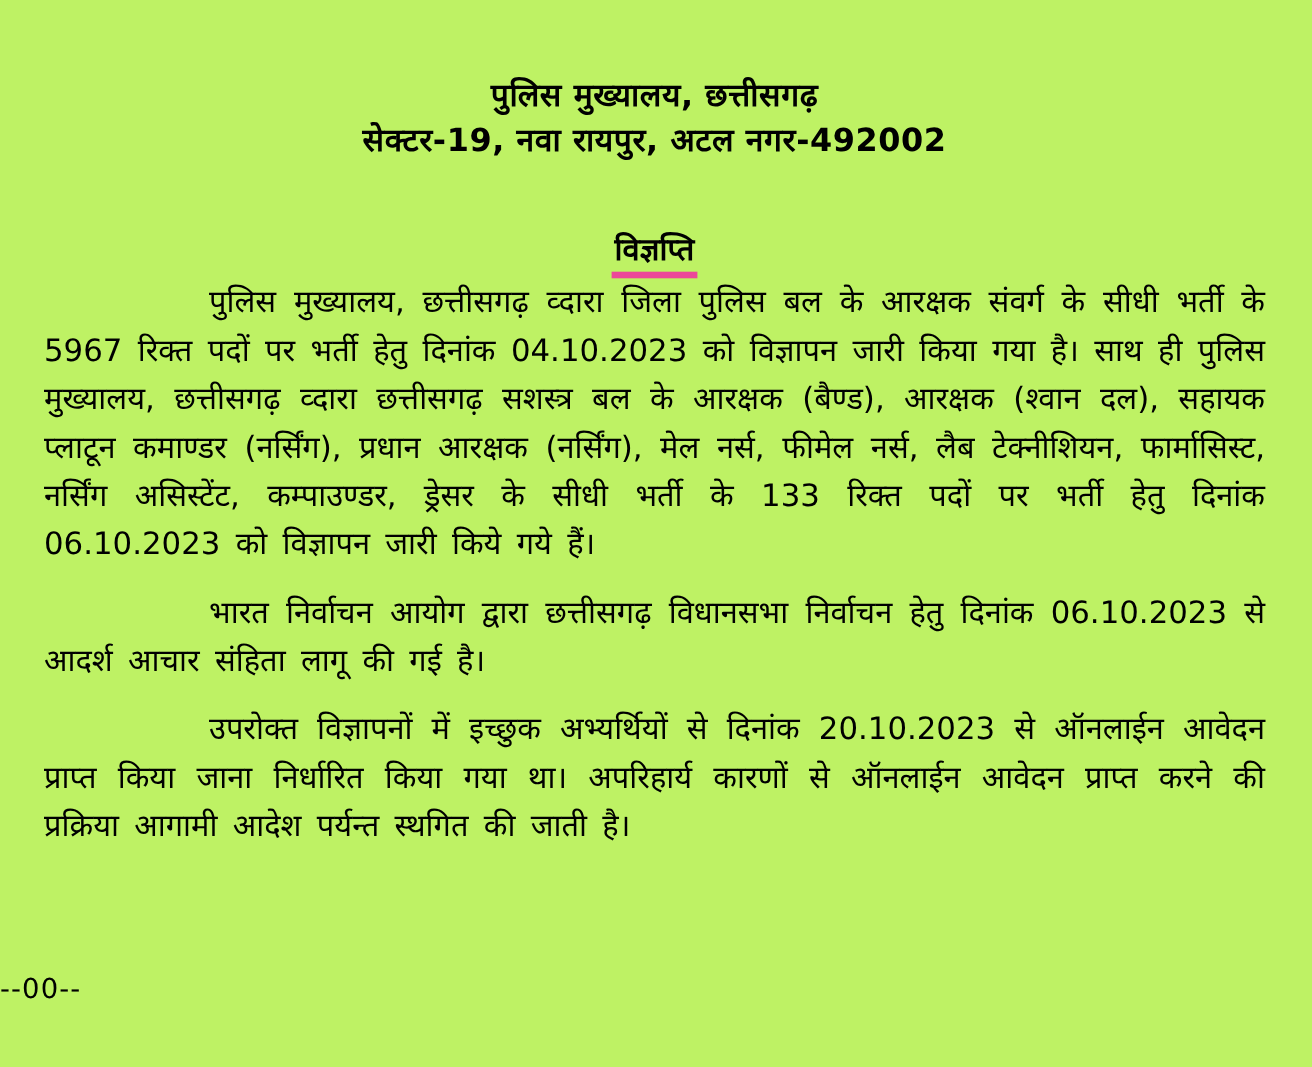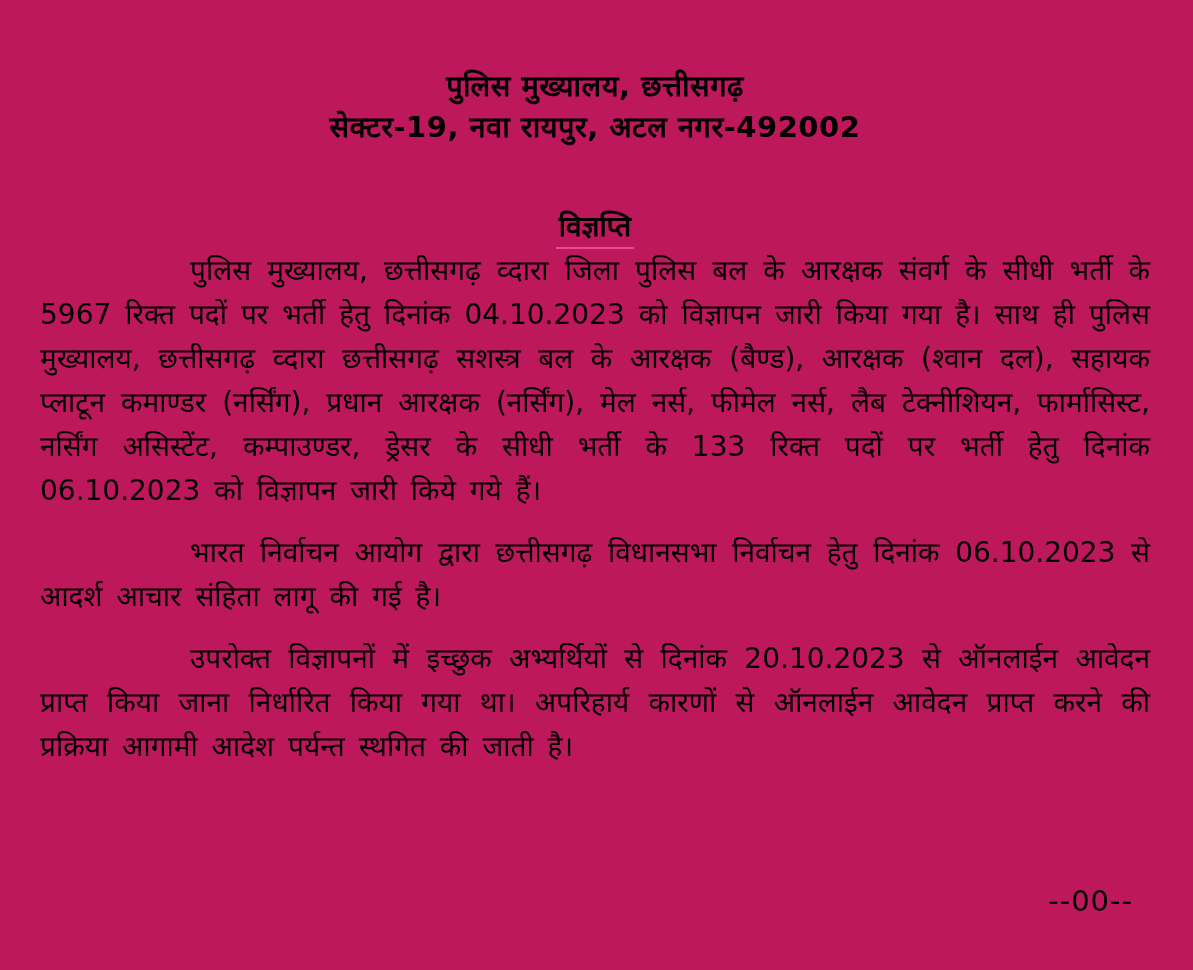--- a/index.html
+++ b/index.html
@@ -5,21 +5,21 @@
   html, body {
     margin: 0;
     padding: 0;
     background: #ffffff;
   }
   .page {
     position: relative;
     width: 1193px;
     height: 970px;
     box-sizing: border-box;
-    background: #be185d;
+    background: #bef264;
     color: #000000;
     padding: 66px 43px 0 40px;
     font-family: "DejaVu Sans", "Liberation Sans", sans-serif;
     overflow: hidden;
   }
   .doc-header {
     text-align: center;
     font-weight: 700;
     font-size: 29px;
     line-height: 41px;
@@ -30,40 +30,40 @@
   }
   .title-row {
     text-align: center;
     margin-top: 62px;
   }
   .doc-title {
     display: inline-block;
     font-weight: 700;
     font-size: 28px;
     line-height: 34px;
-    border-bottom: 2px solid #ec4899;
+    border-bottom: 6px solid #ec4899;
     padding: 0 3px 3px 3px;
   }
   .doc-body {
     font-size: 28px;
     line-height: 44px;
     text-align: justify;
     word-spacing: 5px;
   }
   .doc-body p {
     margin: 0 0 18px 0;
     text-indent: 150px;
   }
   .doc-footer {
     position: absolute;
     left: 0;
     right: 60px;
     top: 884px;
-    text-align: right;
-    font-size: 29px;
+    text-align: left;
+    font-size: 25px;
     letter-spacing: 1px;
   }
 </style>
 </head>
 <body>
 
 <div class="page">
 
   <div class="doc-header">
     <span class="line">पुलिस मुख्यालय, छत्तीसगढ़</span>

